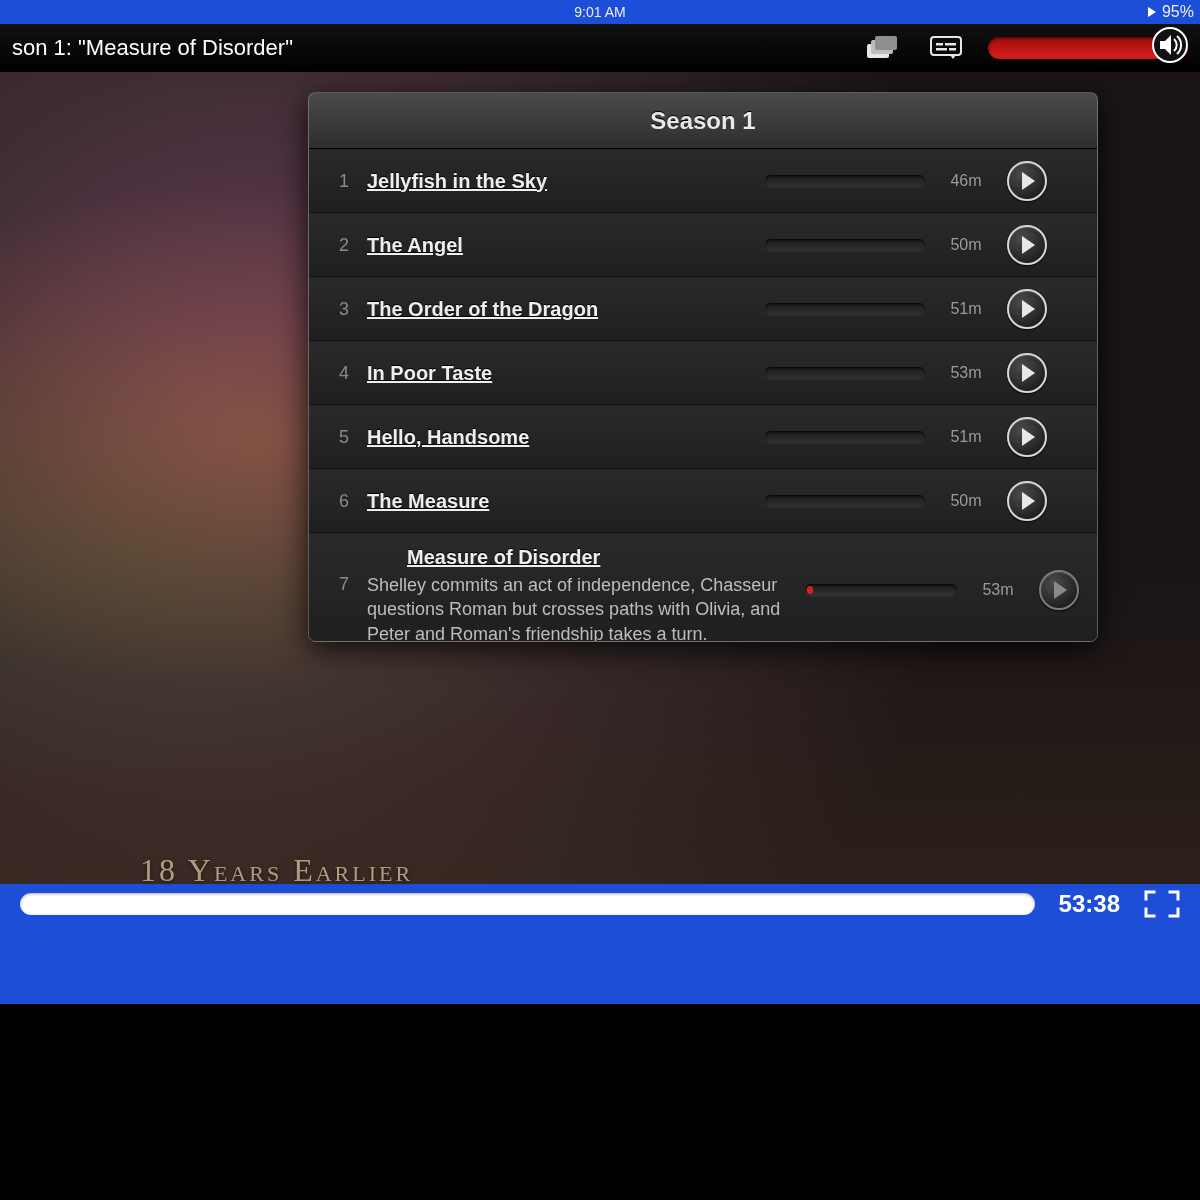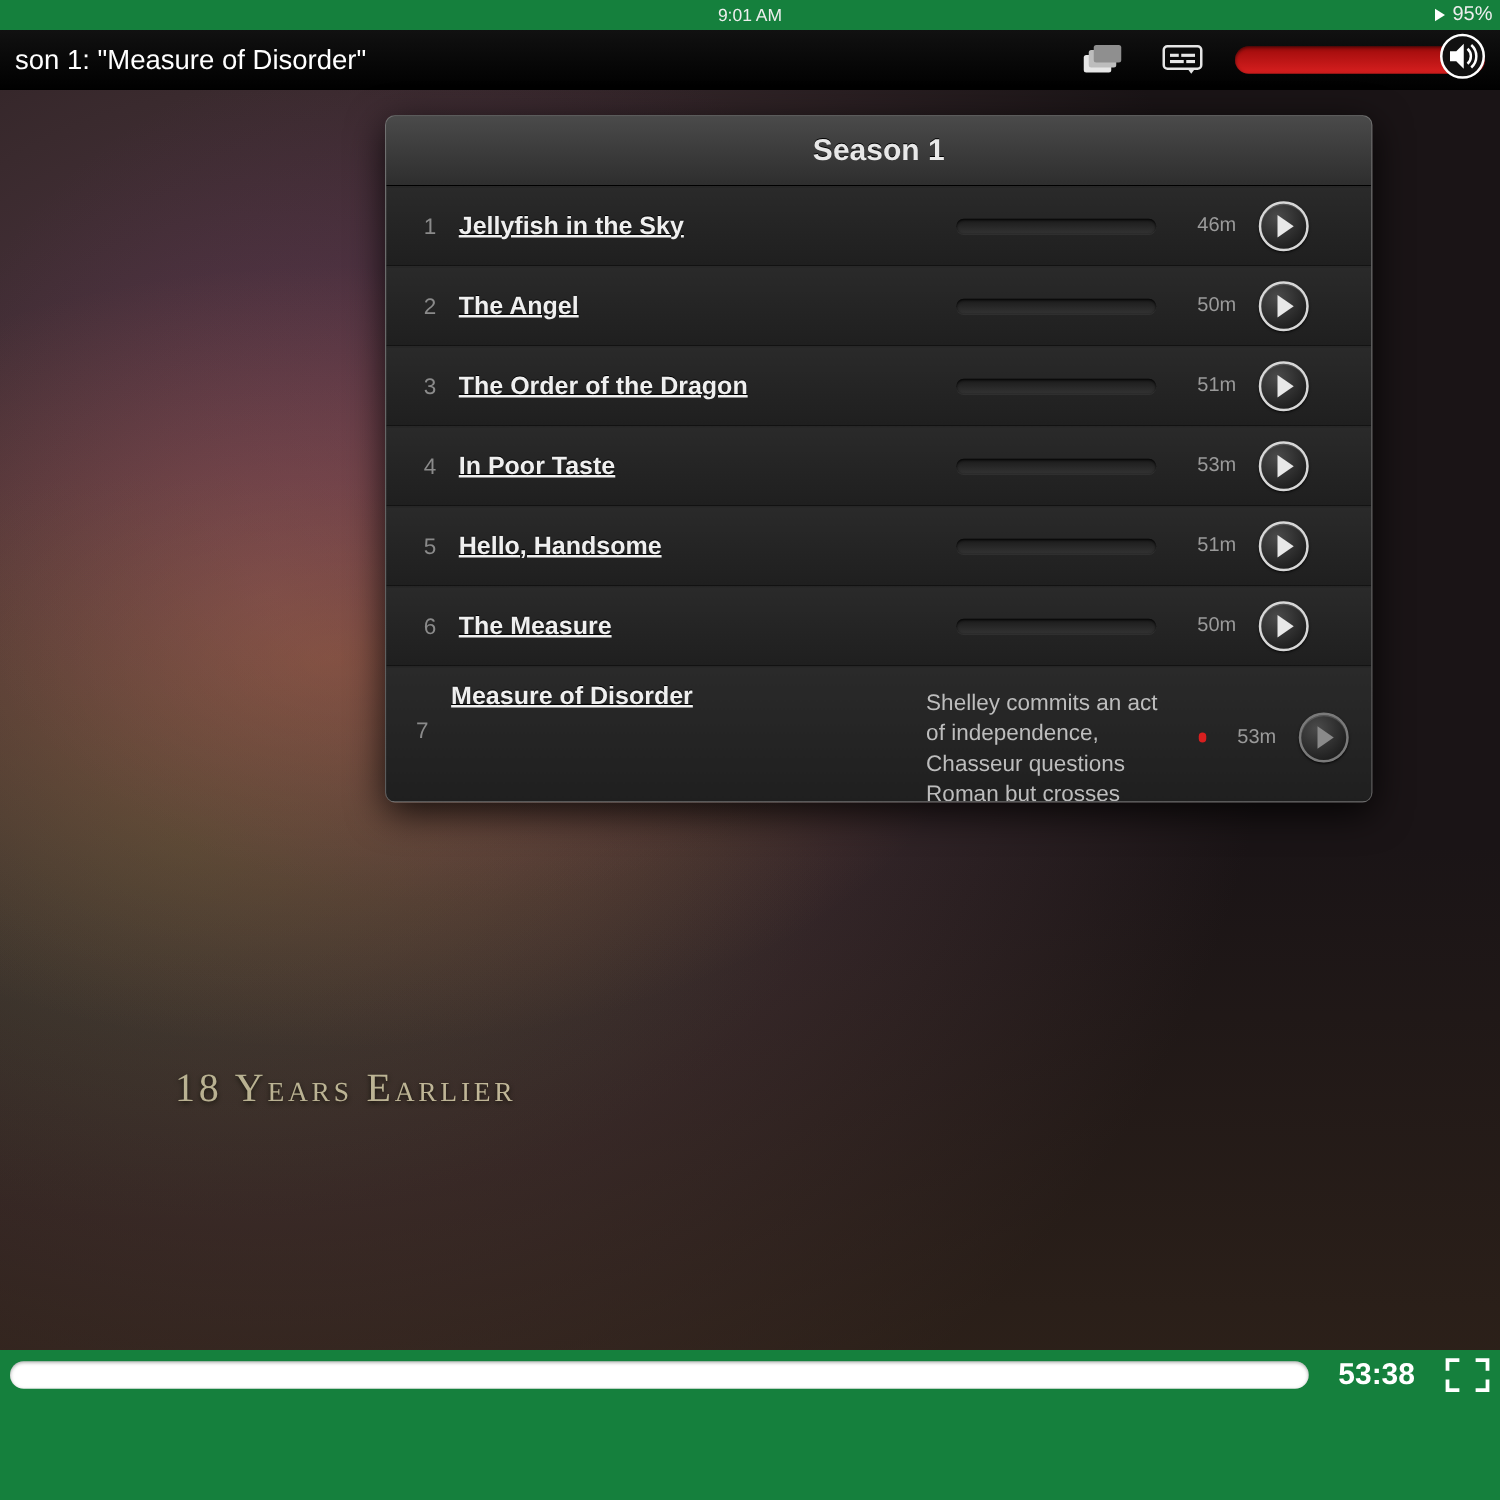--- a/index.html
+++ b/index.html
@@ -1,17 +1,17 @@
 <!DOCTYPE html>
 <html><head>
 <meta charset="utf-8">
 <style>
   * { box-sizing: border-box; margin: 0; padding: 0; }
   html, body { width: 1200px; height: 1200px; overflow: hidden; background: #000; font-family: -apple-system, "Helvetica Neue", Helvetica, Arial, sans-serif; color: #fff; }
-  .stage { position: relative; width: 1200px; height: 1200px; background: #15803d; }
+  .stage { position: relative; width: 1200px; height: 1004px; background: #1d4ed8; }
 
   
   .statusbar { position: absolute; top: 0; left: 0; right: 0; height: 24px; display: flex; align-items: center; justify-content: center; font-size: 14px; color: #eee; }
   .statusbar .right { position: absolute; right: 6px; display: flex; align-items: center; gap: 6px; font-size: 16px; }
   .play-ind { display:inline-block; width:0;height:0;border-left:8px solid #fff;border-top:5px solid transparent;border-bottom:5px solid transparent;}
 
   
   .playerbar { position: absolute; top: 24px; left: 0; right: 0; height: 48px; display: flex; align-items: center; padding: 0 12px; font-size: 22px; color: #eee; background: linear-gradient(#111,#000); }
   .playerbar .title { flex: 1; white-space: nowrap; overflow: hidden; color:#fff; font-weight:500; }
   .tbicon { width: 44px; height: 36px; display:flex; align-items:center; justify-content:center; margin: 0 10px; cursor:pointer;}
@@ -40,30 +40,30 @@
   .ep-list { position:absolute; top:56px; left:0; right:0; bottom:0; overflow:hidden;}
   .ep { display:flex; align-items:center; gap: 18px; padding: 0 18px; height: 64px; border-bottom: 1px solid rgba(0,0,0,.55); border-top:1px solid rgba(255,255,255,.04); background: linear-gradient(#2a2a2a,#1f1f1f);}
   .ep.current { height: 110px; align-items:flex-start; padding-top:12px;}
   .ep .num { width: 22px; color:#8a8a8a; font-size:18px; text-align:right;}
   .ep .etitle { flex:0 0 auto; width: 380px; font-size: 20px; font-weight:700; color:#efefef; text-shadow:0 -1px 0 #000;text-decoration:underline;}
   .ep.current .etitle { font-size:20px;}
   .ep .desc { font-size: 18px; color:#bdbdbd; line-height:1.35; margin-top:4px; max-width: 420px;}
   .ep .prog { flex:1; height: 12px; background: linear-gradient(#1a1a1a,#333); border-radius: 7px; box-shadow: inset 0 1px 2px rgba(0,0,0,.9), 0 1px 0 rgba(255,255,255,.06); position:relative;}
   .ep .prog.small { max-width: 160px;}
   .ep .prog .fill { position:absolute; left:2px; top:2px; bottom:2px; width:6px; background:#d81f1f; border-radius:5px;}
-  .ep .dur { width: 46px; text-align:right; color:#9a9a9a; font-size:16px;}
+  .ep .dur { width: 46px; text-align:center; color:#9a9a9a; font-size:16px;}
   .ep .playbtn { width:40px; height:40px; border:2px solid #d7d7d7; border-radius:50%; display:flex; align-items:center; justify-content:center; background: radial-gradient(circle at 35% 30%, #4b4b4b, #111); box-shadow: 0 1px 2px rgba(0,0,0,.8), inset 0 1px 0 rgba(255,255,255,.15);}
   .ep .playbtn.dim { border-color:#7a7a7a;}
   .ep .playbtn .tri { width:0;height:0;border-left:13px solid #e8e8e8;border-top:9px solid transparent;border-bottom:9px solid transparent; margin-left:3px;}
   .ep .playbtn.dim .tri { border-left-color:#8a8a8a;}
   .ep.current .rightcol{ display:flex; flex-direction:row; align-items:center; gap:18px; margin-top:24px;}
-  .ep.current .midcol{ display:flex; flex-direction:row;}
-
-  
-  .bottombar { position:absolute; left:0; right:0; bottom:70px; height:60px; display:flex; align-items:center; padding: 0 8px; gap: 24px;}
+  .ep.current .midcol{ display:flex; flex-direction:column;align-items:flex-end;}
+
+  
+  .bottombar { position:absolute; left:0; right:0; bottom:70px; height:60px; display:flex; align-items:center; padding: 0 20px; gap: 24px;}
   .scrub { flex:1; height: 22px; background:#fff; border-radius: 14px; box-shadow: inset 0 1px 3px rgba(0,0,0,.35);}
   .timecode { font-size: 24px; font-weight:700; color:#fff;}
   .fullscreen { width:36px; height:28px; position:relative;}
   .fullscreen svg{display:block;}
 
   
   svg { overflow: visible; }
 </style>
 </head>
 <body>

